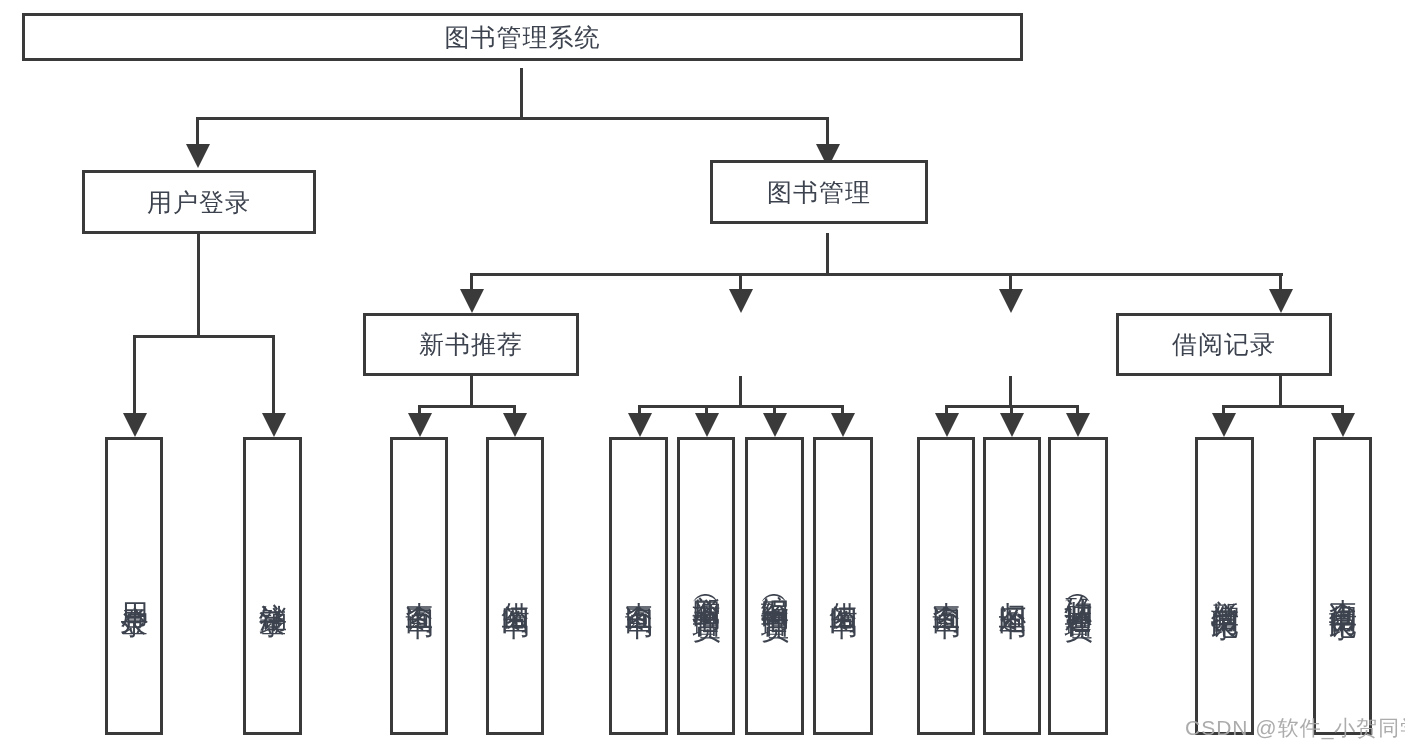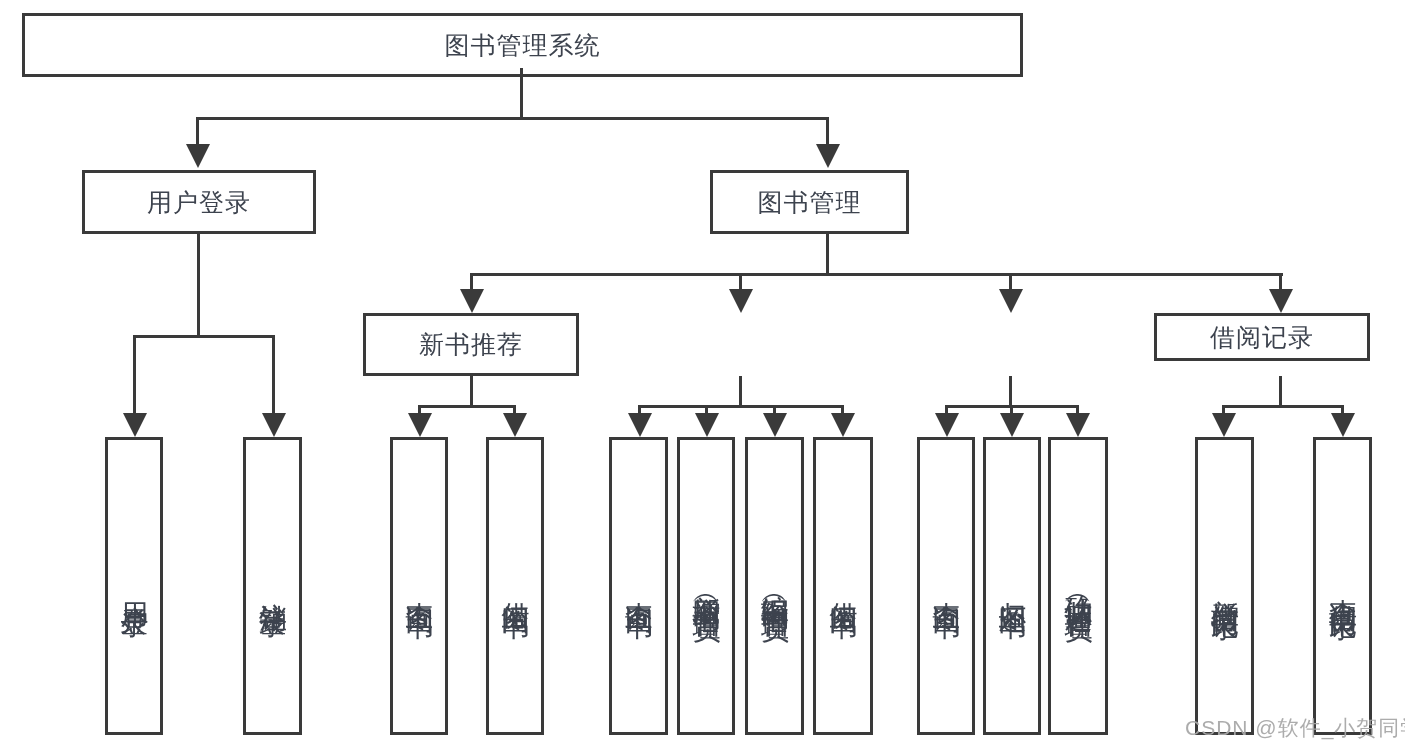--- a/index.html
+++ b/index.html
@@ -28,44 +28,44 @@
   .watermark{
     position:absolute;left:1185px;top:714px;font-size:21px;color:rgba(168,168,168,0.95);
     letter-spacing:1px;white-space:nowrap;
   }
 </style>
 </head>
 <body>
 
 <div id="stage">
 
-  <div class="box hbox" style="left:22px;top:13px;width:1001px;height:64px">图书管理系统</div>
+  <div class="box hbox" style="left:22px;top:13px;width:1001px;height:48px">图书管理系统</div>
 
   <div class="vline" style="left:520px;top:68px;height:52px"></div>
   <div class="hline" style="left:196px;top:117px;width:633px"></div>
   <div class="varrow" style="left:196px;top:117px;height:27px"></div>
   <div class="varrow" style="left:826px;top:117px;height:27px"></div>
 
   <div class="box hbox" style="left:82px;top:170px;width:234px;height:64px">用户登录</div>
-  <div class="box hbox" style="left:710px;top:170px;width:199px;height:64px">图书管理</div>
+  <div class="box hbox" style="left:710px;top:160px;width:218px;height:64px">图书管理</div>
 
   <div class="vline" style="left:197px;top:233px;height:105px"></div>
   <div class="hline" style="left:133px;top:335px;width:142px"></div>
   <div class="varrow" style="left:133px;top:335px;height:78px"></div>
   <div class="varrow" style="left:272px;top:335px;height:78px"></div>
 
   <div class="vline" style="left:826px;top:233px;height:43px"></div>
   <div class="hline" style="left:470px;top:273px;width:813px"></div>
   <div class="varrow" style="left:470px;top:273px;height:16px"></div>
   <div class="varrow" style="left:739px;top:273px;height:16px"></div>
   <div class="varrow" style="left:1009px;top:273px;height:16px"></div>
   <div class="varrow" style="left:1279px;top:273px;height:16px"></div>
 
   <div class="box hbox" style="left:363px;top:313px;width:216px;height:63px">新书推荐</div>
-  <div class="box hbox" style="left:1154px;top:313px;width:216px;height:48px">借阅记录</div>
+  <div class="box hbox" style="left:1116px;top:313px;width:216px;height:63px">借阅记录</div>
 
   <div class="vline" style="left:470px;top:376px;height:32px"></div>
   <div class="hline" style="left:418px;top:405px;width:98px"></div>
   <div class="varrow" style="left:418px;top:405px;height:8px"></div>
   <div class="varrow" style="left:513px;top:405px;height:8px"></div>
 
   <div class="vline" style="left:739px;top:376px;height:32px"></div>
   <div class="hline" style="left:638px;top:405px;width:206px"></div>
   <div class="varrow" style="left:638px;top:405px;height:8px"></div>
   <div class="varrow" style="left:705px;top:405px;height:8px"></div>

